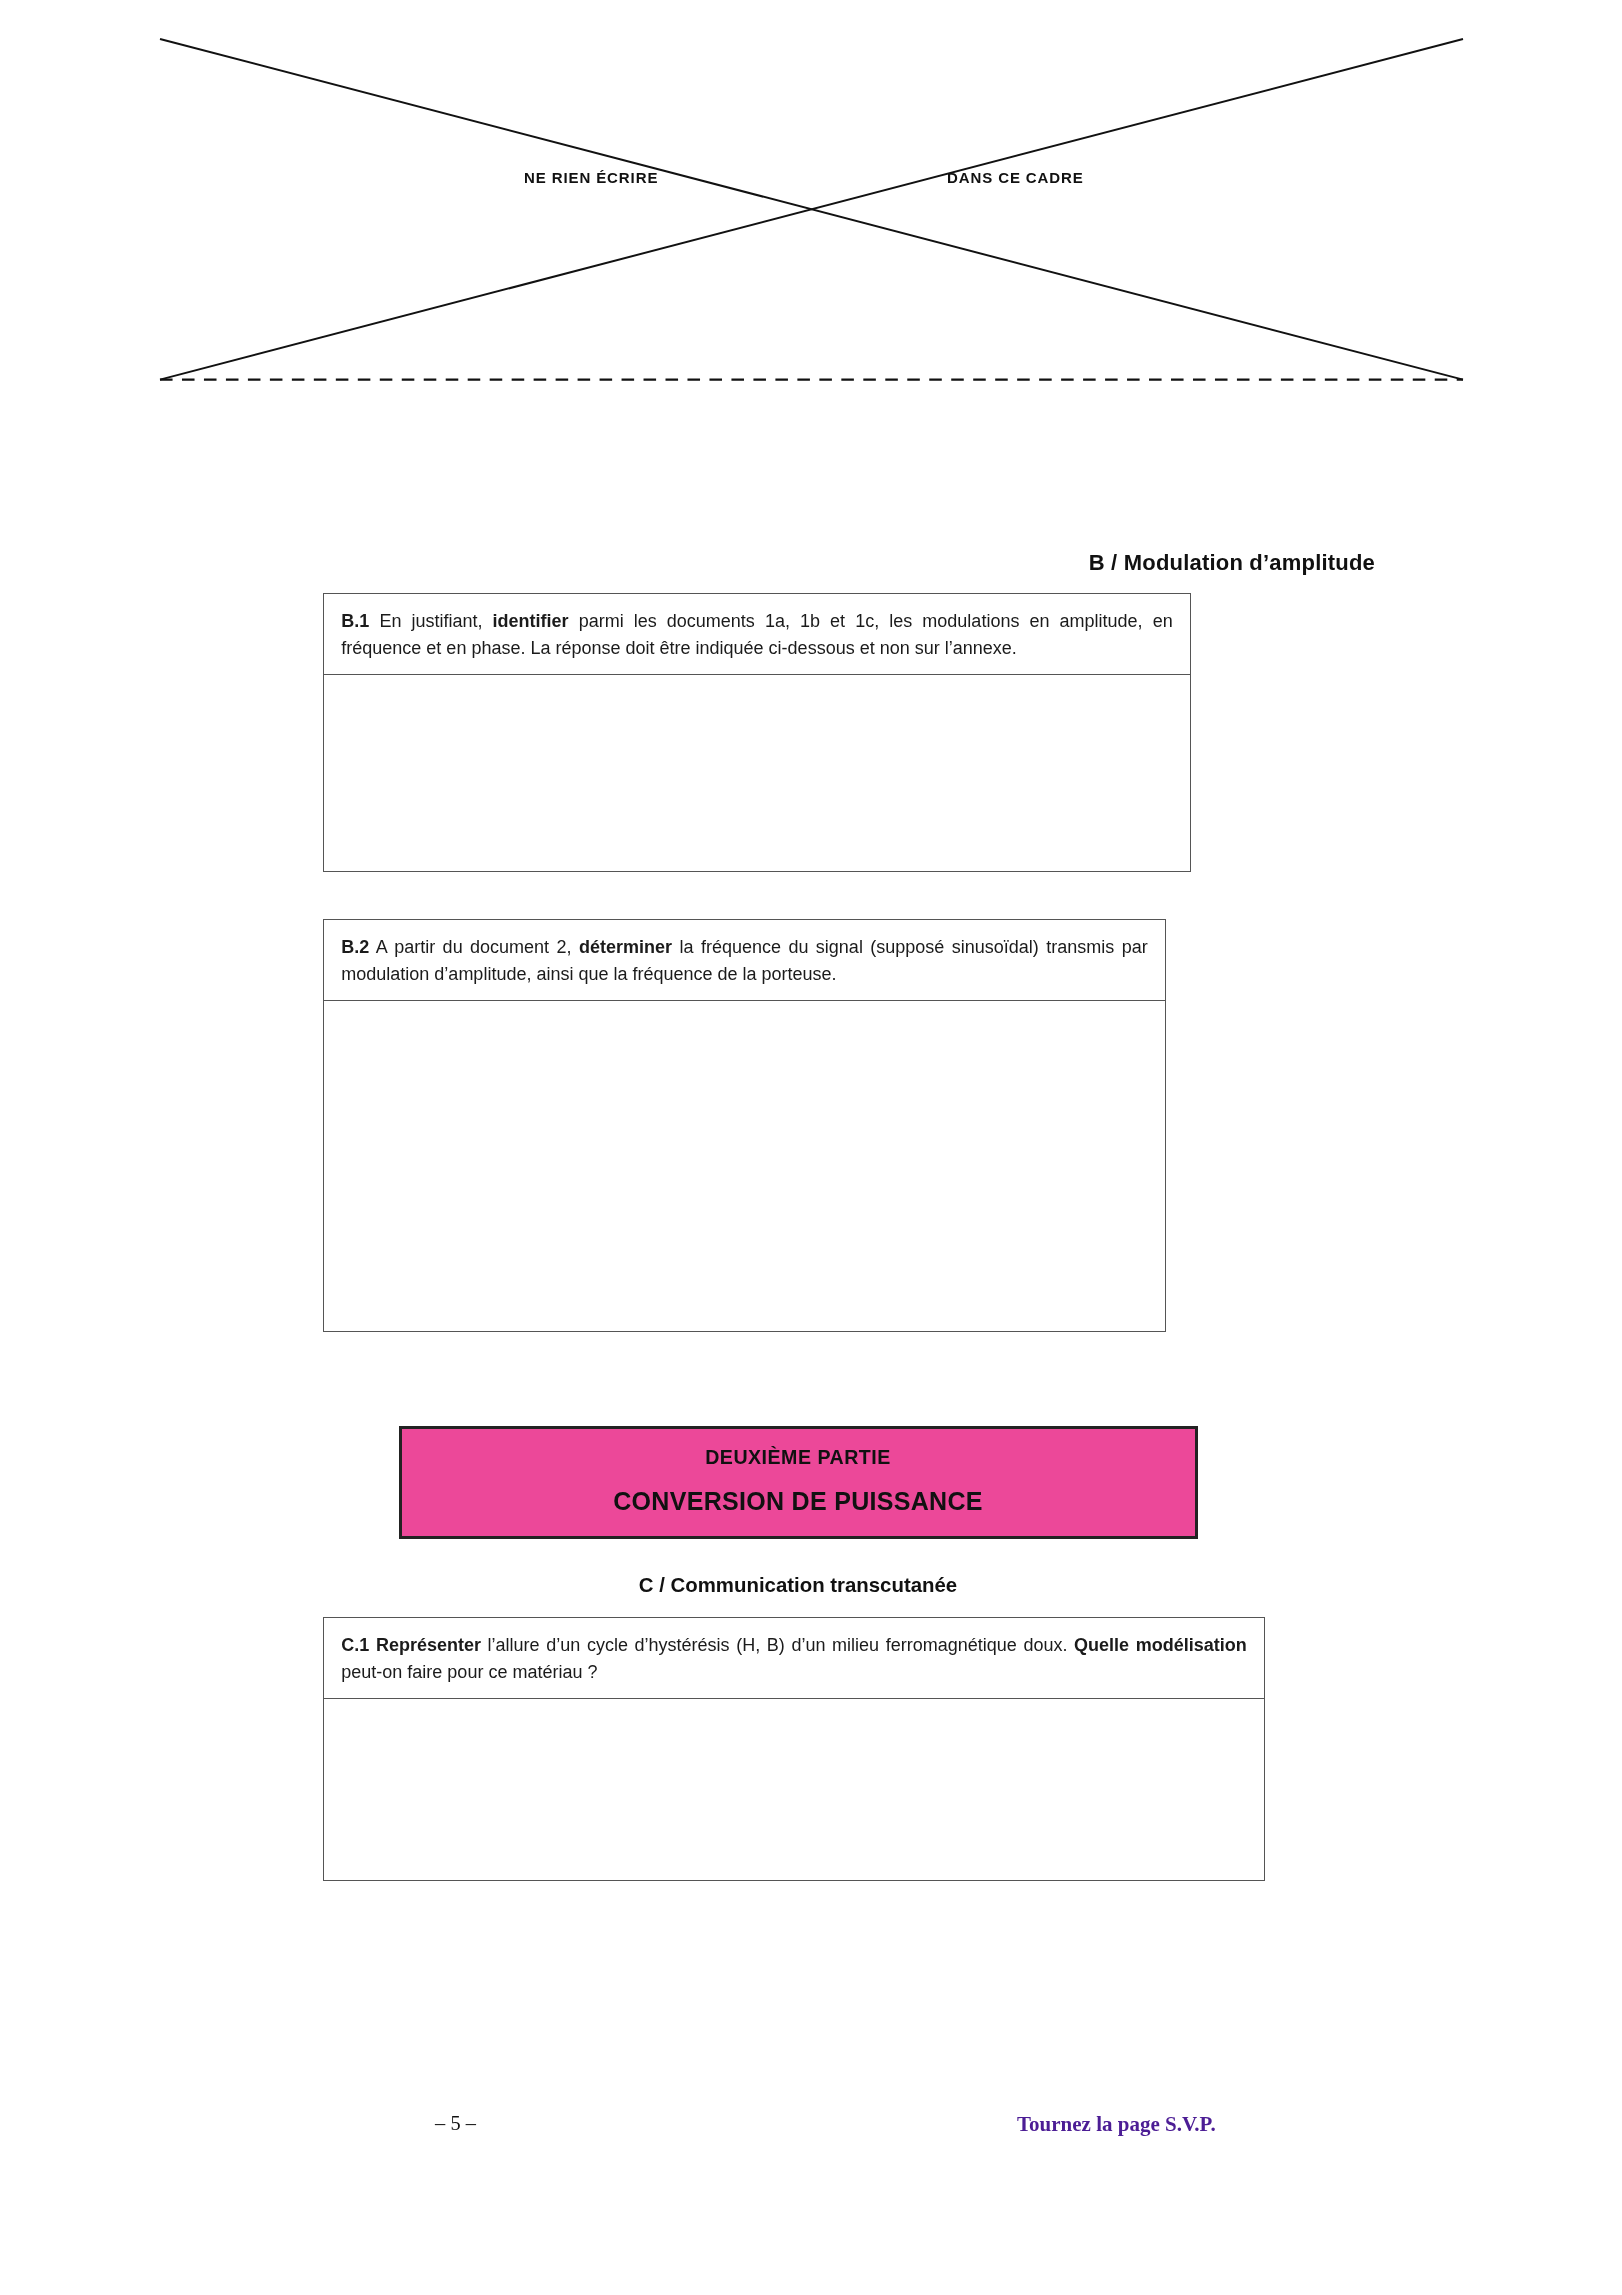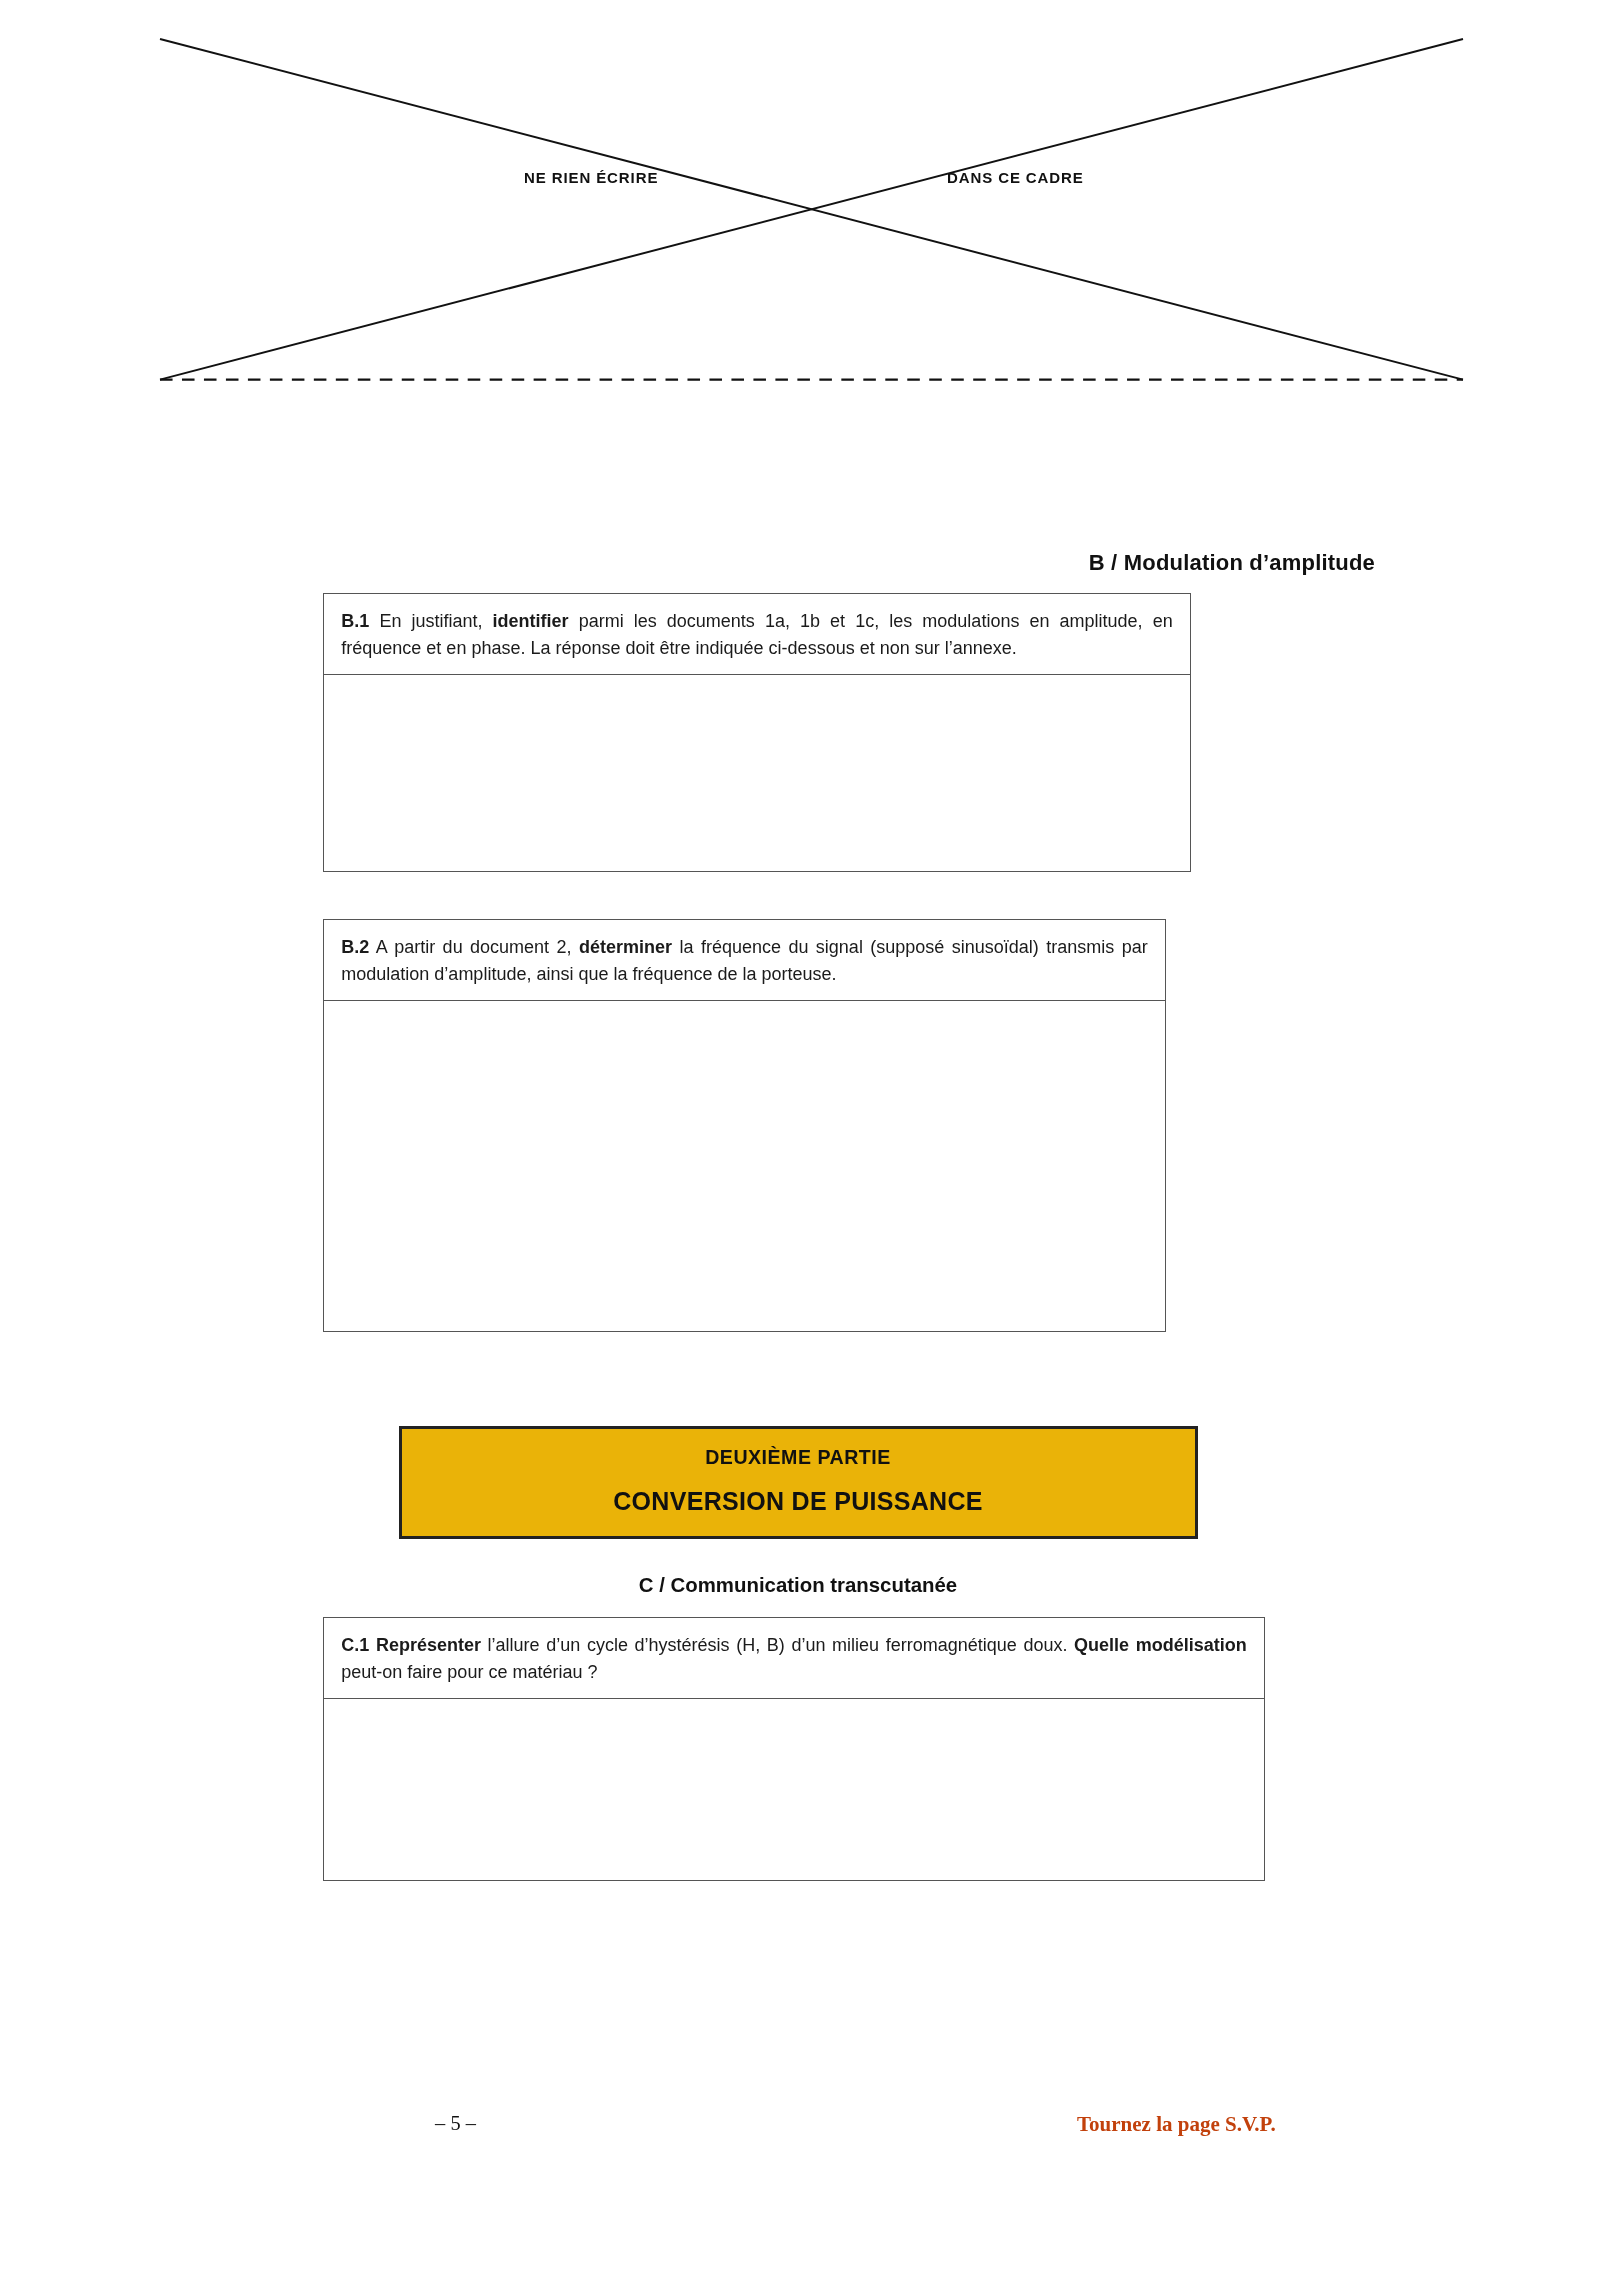--- a/index.html
+++ b/index.html
@@ -90,21 +90,21 @@
   .q3 { margin-left: 102px; width: 942px; }
   .q3 .answer { height: 181px; }
 
   
   .part-banner {
     margin: 94px auto 0 auto;
     width: 793px;
     border: 3.1px solid #222;
     padding: 17.3px 0 20.4px 0;
     text-align: center;
-    background: #eab308;
+    background: #ec4899;
   }
   .part-banner .part-kicker {
     font-size: 19.6px;
     font-weight: bold;
     letter-spacing: 0.5px;
     color: #111;
   }
   .part-banner .part-title {
     margin-top: 17.3px;
     font-size: 25px;
@@ -134,26 +134,26 @@
     left: 0;
     top: 0;
     width: 911px;
     text-align: center;
     font-family: "Liberation Serif", serif;
     font-size: 20.4px;
     color: #111;
   }
   .turn-page {
     position: absolute;
-    left: 1077px;
+    left: 1017px;
     top: 0;
     font-family: "Liberation Serif", serif;
     font-size: 21px;
     font-weight: bold;
-    color: #c2410c;
+    color: #4c1d95;
     white-space: nowrap;
   }
 </style>
 </head>
 <body>
 
 <div class="nowrite-zone">
   <svg viewBox="0 0 1660 460" preserveAspectRatio="none">
     <line x1="0" y1="0" x2="1660" y2="434" stroke="#111" stroke-width="2.5"></line>
     <line x1="1660" y1="0" x2="0" y2="434" stroke="#111" stroke-width="2.5"></line>

